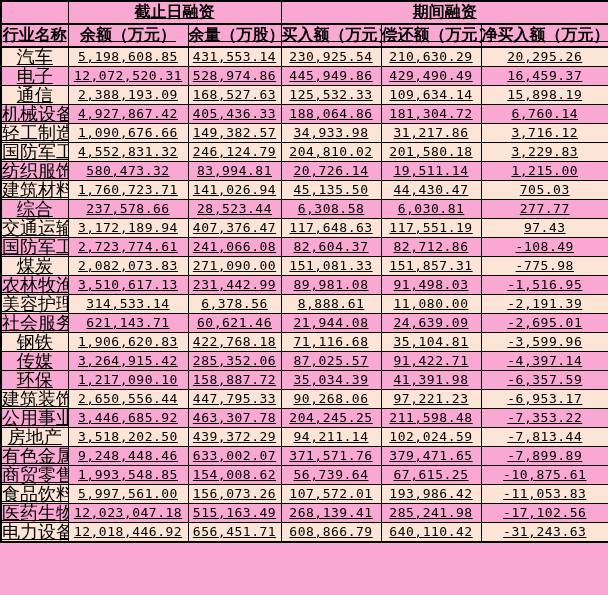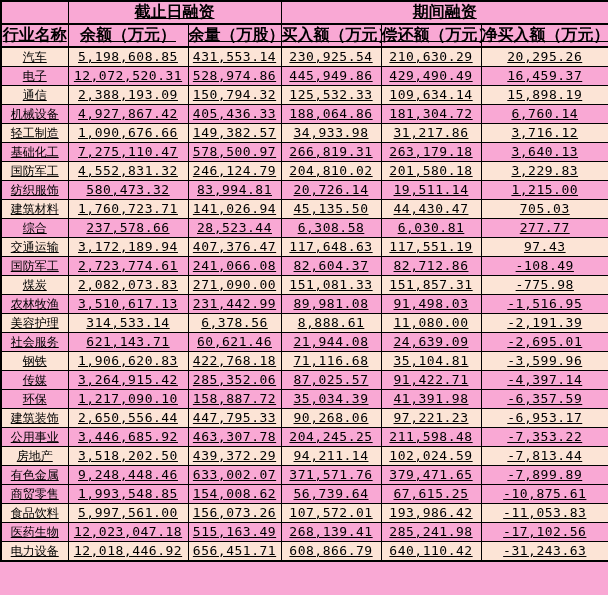--- a/index.html
+++ b/index.html
@@ -49,21 +49,21 @@
     font-weight: bold;
     border-bottom: 2px solid #000000;
   }
   tbody tr {
     height: 18px;
   }
   tbody tr.band td {
     background: var(--band-fill, #fce4d6);
   }
   td.cjk {
-    font-size: 12px;
+    font-size: 18px;
     line-height: 18px;
   }
   td.num {
     font-family: "DejaVu Sans Mono", "Liberation Mono", monospace;
     font-size: 13px;
     line-height: 18px;
     letter-spacing: 0.5px;
   }
 </style>
 </head>
@@ -107,49 +107,41 @@
           <td class="cjk">电子</td>
           <td class="num">12,072,520.31</td>
           <td class="num">528,974.86</td>
           <td class="num">445,949.86</td>
           <td class="num">429,490.49</td>
           <td class="num">16,459.37</td>
         </tr>
         <tr class="band">
           <td class="cjk">通信</td>
           <td class="num">2,388,193.09</td>
-          <td class="num">150,794.32</td>
+          <td class="num">168,527.63</td>
           <td class="num">125,532.33</td>
           <td class="num">109,634.14</td>
           <td class="num">15,898.19</td>
         </tr>
         <tr>
           <td class="cjk">机械设备</td>
           <td class="num">4,927,867.42</td>
           <td class="num">405,436.33</td>
           <td class="num">188,064.86</td>
           <td class="num">181,304.72</td>
           <td class="num">6,760.14</td>
         </tr>
         <tr class="band">
           <td class="cjk">轻工制造</td>
           <td class="num">1,090,676.66</td>
           <td class="num">149,382.57</td>
           <td class="num">34,933.98</td>
           <td class="num">31,217.86</td>
           <td class="num">3,716.12</td>
         </tr>
-        <tr>
-          <td class="cjk">基础化工</td>
-          <td class="num">7,275,110.47</td>
-          <td class="num">578,500.97</td>
-          <td class="num">266,819.31</td>
-          <td class="num">263,179.18</td>
-          <td class="num">3,640.13</td>
-        </tr>
         <tr class="band">
           <td class="cjk">国防军工</td>
           <td class="num">4,552,831.32</td>
           <td class="num">246,124.79</td>
           <td class="num">204,810.02</td>
           <td class="num">201,580.18</td>
           <td class="num">3,229.83</td>
         </tr>
         <tr>
           <td class="cjk">纺织服饰</td>

